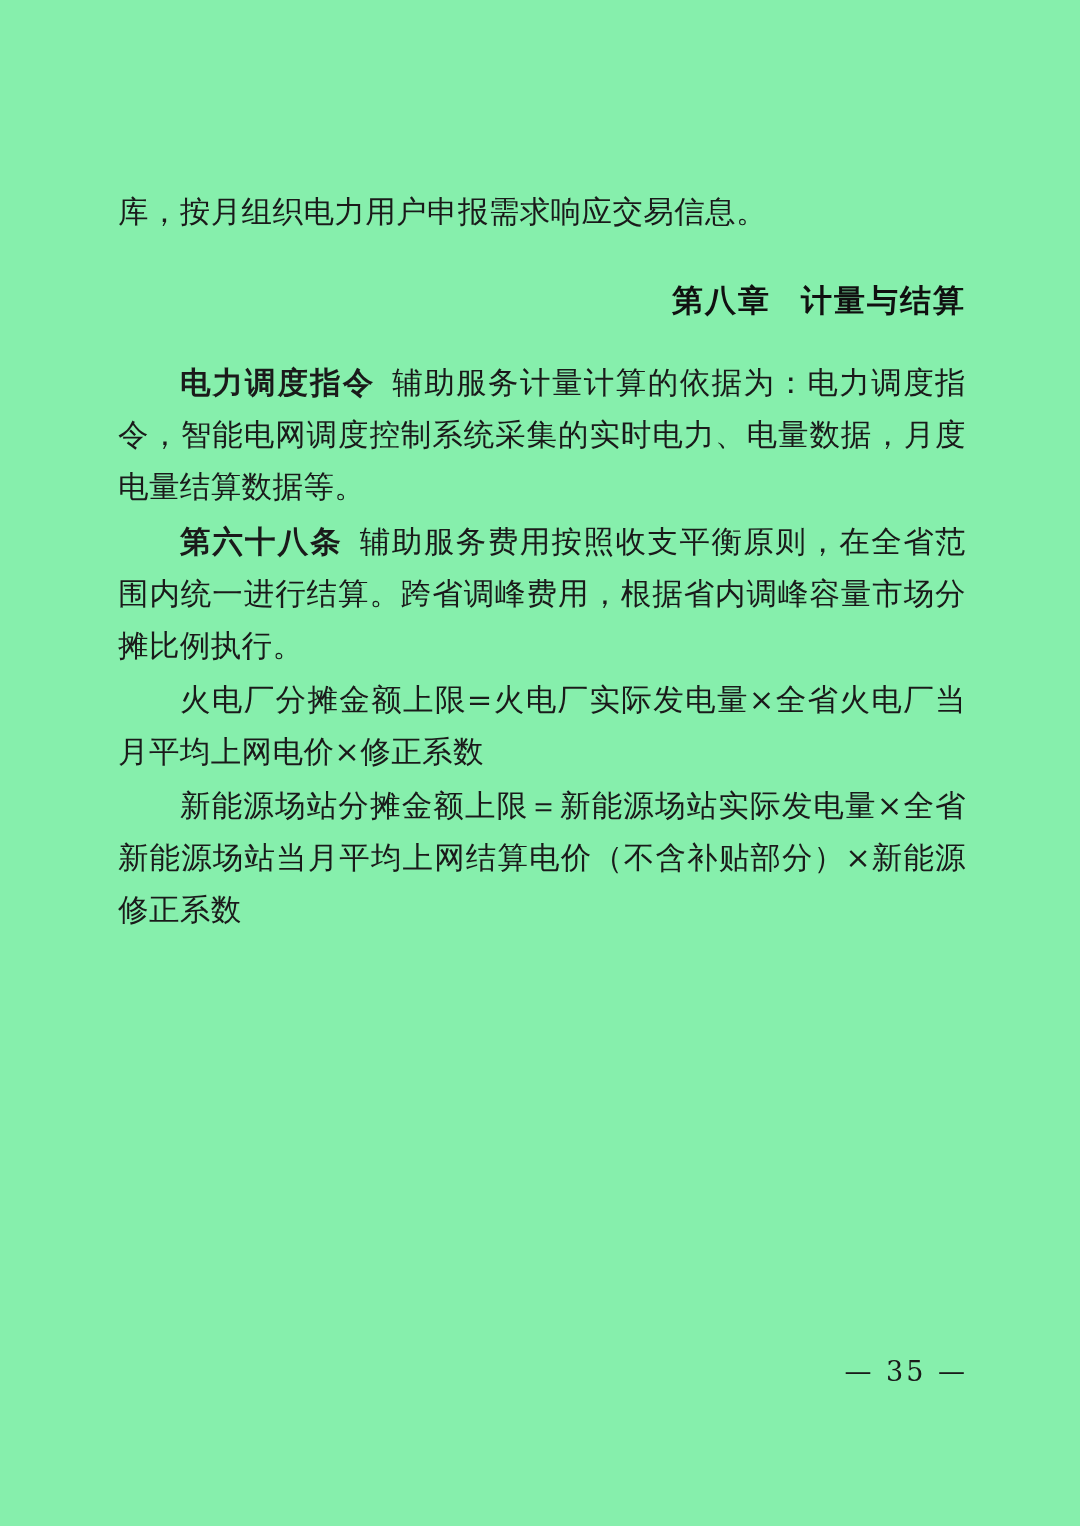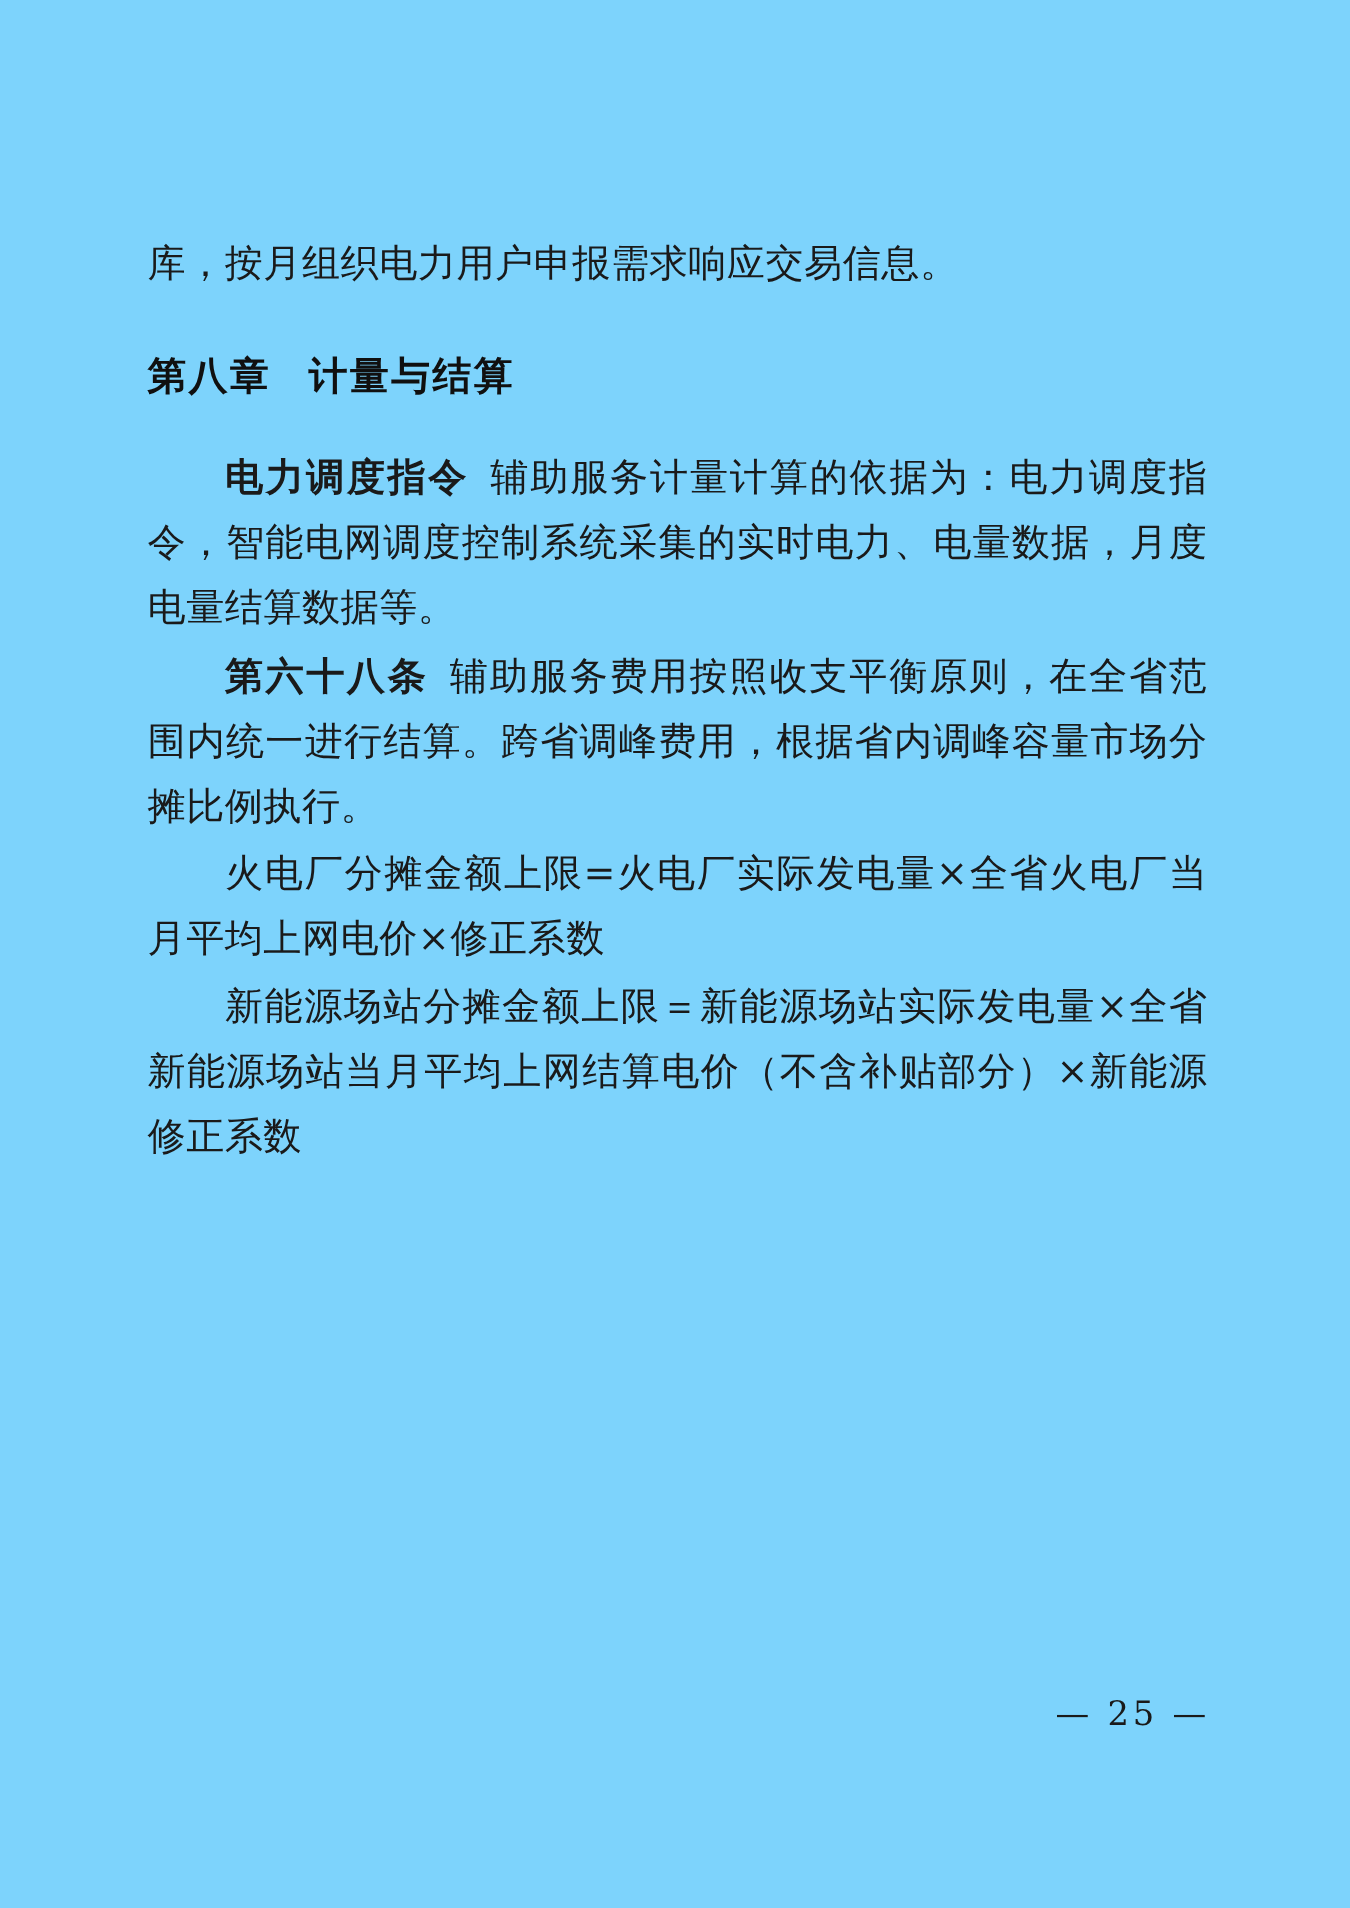--- a/index.html
+++ b/index.html
@@ -13,21 +13,21 @@
     position: relative;
     font-family: "DejaVu Serif", "Liberation Serif", serif;
     color: #1b1b1b;
     overflow: hidden;
   }
   .page {
     position: absolute;
     left: 0; top: 0;
     width: 1080px;
     height: 1526px;
-    background: #7dd3fc;
+    background: #86efac;
   }
   .content {
     position: absolute;
     left: 118px;
     top: 186px;
     width: 848px;
   }
   .para {
     font-size: 30.5px;
     line-height: 52px;
@@ -36,21 +36,21 @@
     margin: 0 0 2px 0;
     letter-spacing: 0.4px;
     color: #1a1a1a;
   }
   .indent2 {
     text-indent: 62px;
   }
   .chapter-heading {
     font-size: 31px;
     font-weight: bold;
-    text-align: left;
+    text-align: right;
     margin: 42px 0 34px 0;
     letter-spacing: 2px;
     color: #101010;
   }
   .chapter-heading .gap {
     display: inline-block;
     width: 30px;
   }
   .art-label {
     font-weight: bold;
@@ -126,16 +126,16 @@
     <p class="para indent2">
       <span class="art-label">第六十八条</span><span class="sp"></span><span>辅助服务费用按照收支平衡原则，在全省范围内统一进行结算。跨省调峰费用，根据省内调峰容量市场分摊比例执行。</span>
     </p>
 
 
     <p class="para formula">火电厂分摊金额上限=火电厂实际发电量×全省火电厂当月平均上网电价×修正系数</p>
     <p class="para formula">新能源场站分摊金额上限＝新能源场站实际发电量×全省新能源场站当月平均上网结算电价（不含补贴部分）×新能源修正系数</p>
 
   </div>
 
-  <div class="page-number">— 25 —</div>
+  <div class="page-number">— 35 —</div>
 
 
 </div>
 
 </body></html>

